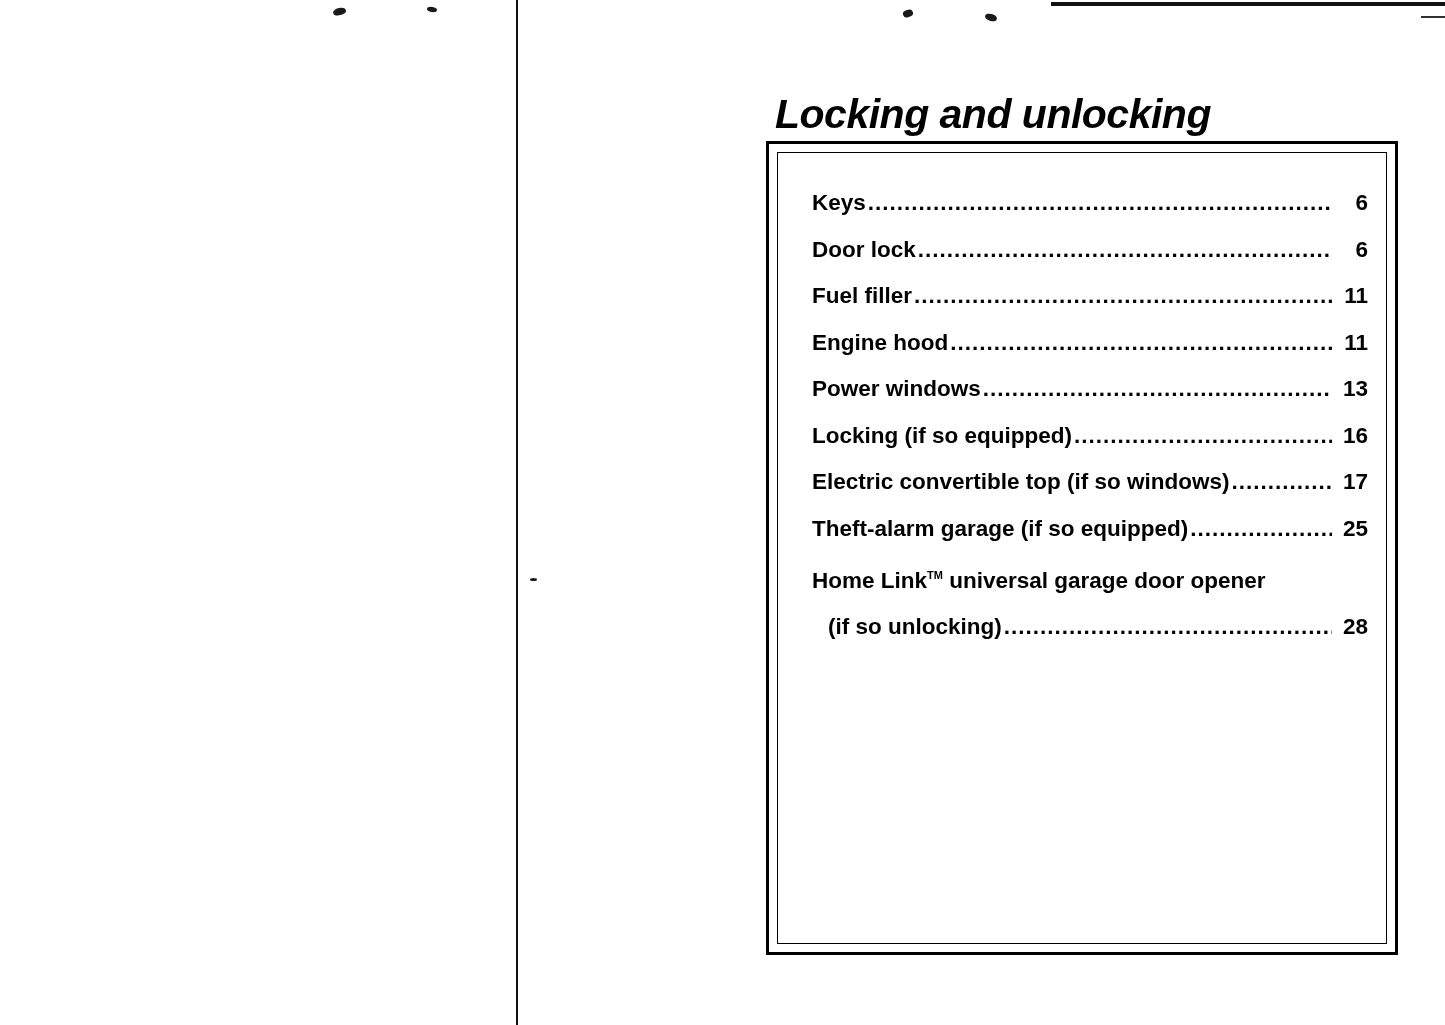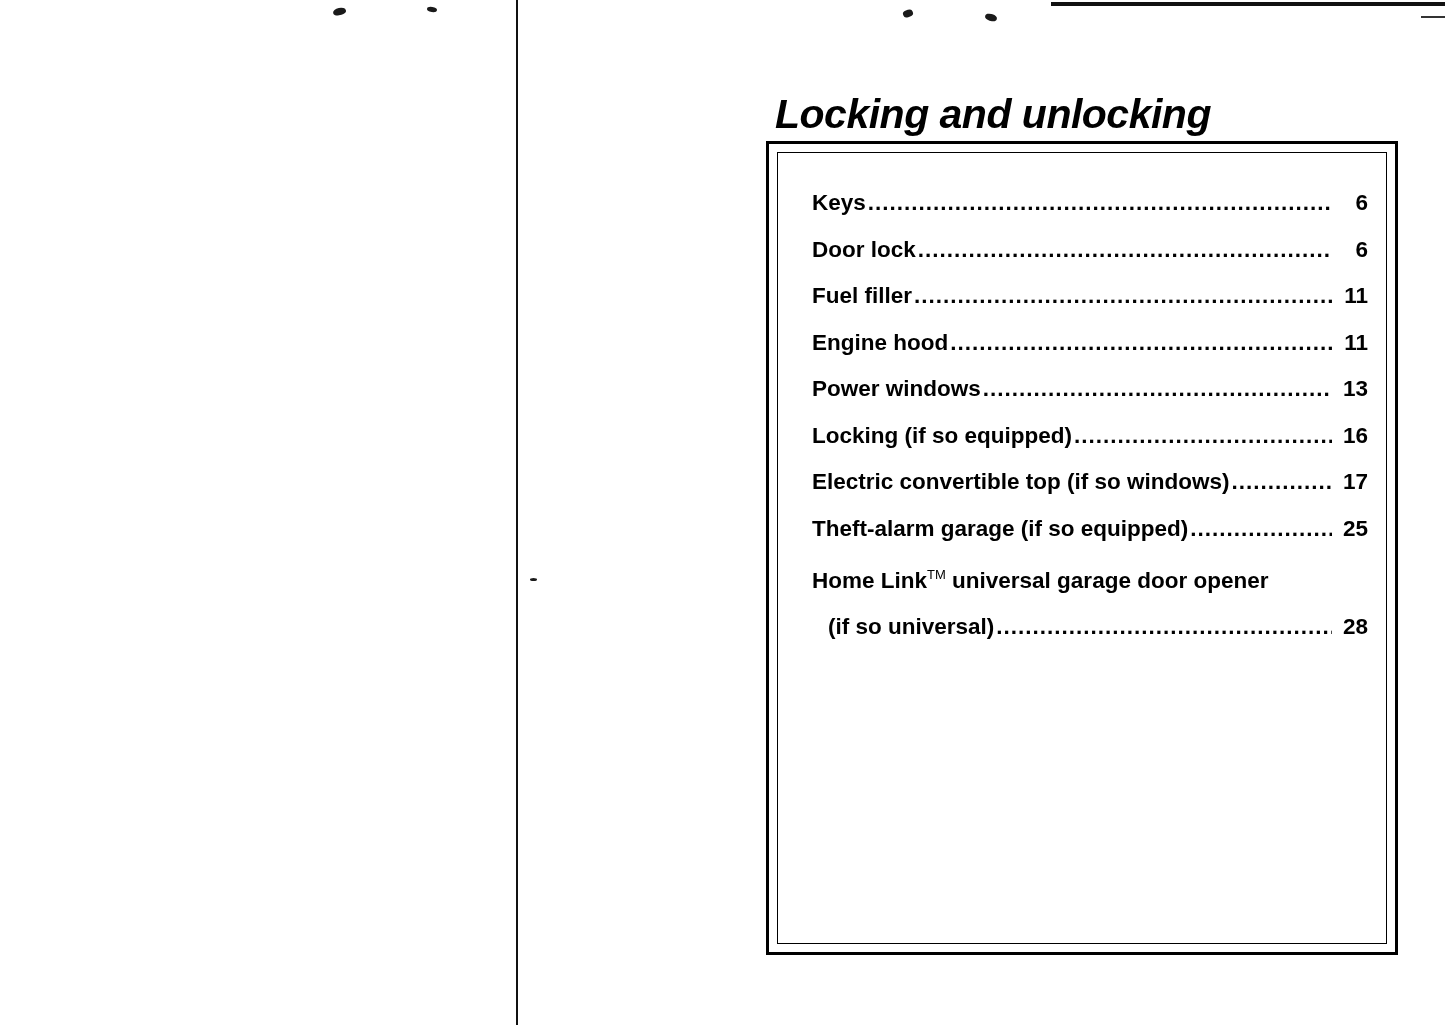--- a/index.html
+++ b/index.html
@@ -112,23 +112,23 @@
   }
   .toc-row .page {
     flex: 0 0 auto;
     min-width: 34px;
     text-align: right;
   }
   .toc-row.no-leader .leader { visibility: hidden; }
   .toc-row.indent { padding-left: 16px; }
 
   sup.tm {
-    font-size: 13px;
+    font-size: 11px;
     vertical-align: super;
-    font-weight: normal;
+    font-weight: bold;
     letter-spacing: 0;
   }
 </style>
 </head>
 <body>
 
 <div class="page-fold"></div>
 <div class="speck speck-a"></div>
 <div class="speck speck-b"></div>
 <div class="speck speck-c"></div>
@@ -183,17 +183,17 @@
       <span class="label">Theft-alarm garage (if so equipped)</span>
       <span class="leader"></span>
       <span class="page">25</span>
     </div>
     <div class="toc-row no-leader">
       <span class="label">Home Link<sup class="tm">TM</sup> universal garage door opener</span>
       <span class="leader"></span>
       <span class="page"></span>
     </div>
     <div class="toc-row indent">
-      <span class="label">(if so universal)</span>
+      <span class="label">(if so unlocking)</span>
       <span class="leader"></span>
       <span class="page">28</span>
     </div>
   </div>
 
 </body></html>

